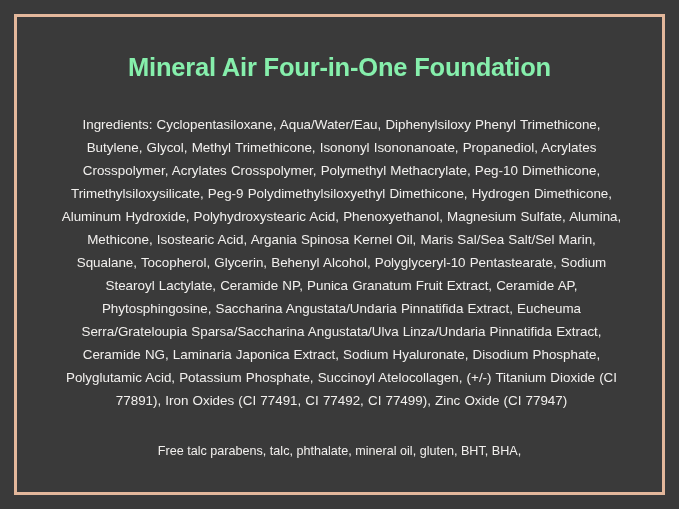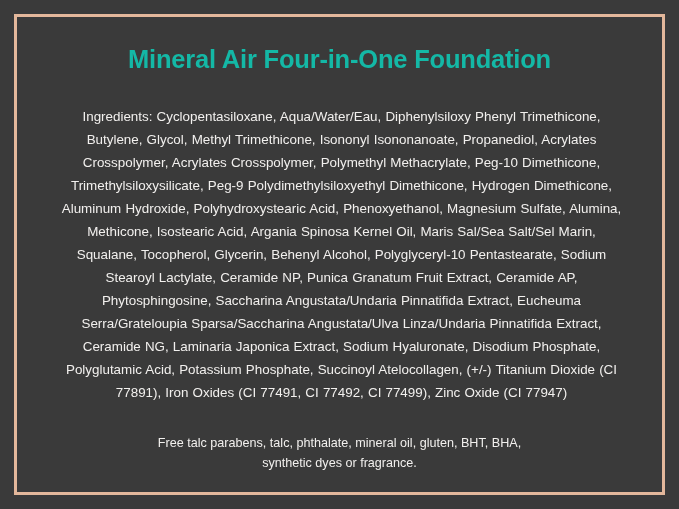--- a/index.html
+++ b/index.html
@@ -31,26 +31,26 @@
     box-sizing: border-box;
   }
   .content {
     position: relative;
     z-index: 2;
     padding: 26px 34px 0 34px;
     height: 100%;
     box-sizing: border-box;
   }
   .title {
-    color: #14b8a6;
+    color: #86efac;
     font-size: 25.5px;
     font-weight: bold;
     text-align: center;
     letter-spacing: -0.2px;
-    margin: 4px 0 0 0;
+    margin: 12px 0 0 0;
     line-height: 1.2;
   }
   .ingredients {
     color: #f2f0ee;
     font-size: 13.4px;
     line-height: 1.72;
     text-align: center;
     margin: 30px 8px 0 12px;
     word-spacing: 0.4px;
   }
@@ -65,16 +65,15 @@
 </head>
 <body>
 
 <div class="card">
   <div class="frame"></div>
   <div class="content">
     <h1 class="title">Mineral Air Four-in-One Foundation</h1>
     <p class="ingredients">Ingredients: Cyclopentasiloxane, Aqua/Water/Eau, Diphenylsiloxy Phenyl Trimethicone, Butylene, Glycol, Methyl Trimethicone, Isononyl Isononanoate, Propanediol, Acrylates Crosspolymer, Acrylates Crosspolymer, Polymethyl Methacrylate, Peg-10 Dimethicone, Trimethylsiloxysilicate, Peg-9 Polydimethylsiloxyethyl Dimethicone, Hydrogen Dimethicone, Aluminum Hydroxide, Polyhydroxystearic Acid, Phenoxyethanol, Magnesium Sulfate, Alumina, Methicone, Isostearic Acid, Argania Spinosa Kernel Oil, Maris Sal/Sea Salt/Sel Marin, Squalane, Tocopherol, Glycerin, Behenyl Alcohol, Polyglyceryl-10 Pentastearate, Sodium Stearoyl Lactylate, Ceramide NP, Punica Granatum Fruit Extract, Ceramide AP, Phytosphingosine, Saccharina Angustata/Undaria Pinnatifida Extract, Eucheuma Serra/Grateloupia Sparsa/Saccharina Angustata/Ulva Linza/Undaria Pinnatifida Extract, Ceramide NG,  Laminaria Japonica Extract, Sodium Hyaluronate, Disodium Phosphate, Polyglutamic Acid, Potassium Phosphate, Succinoyl Atelocollagen, (+/-) Titanium Dioxide (CI 77891), Iron Oxides (CI 77491, CI 77492, CI 77499), Zinc Oxide (CI 77947)</p>
     <div class="freefrom">
       <div>Free talc parabens, talc, phthalate, mineral oil, gluten, BHT, BHA,</div>
-      <div>synthetic dyes or fragrance.</div>
     </div>
   </div>
 </div>
 
 </body></html>

